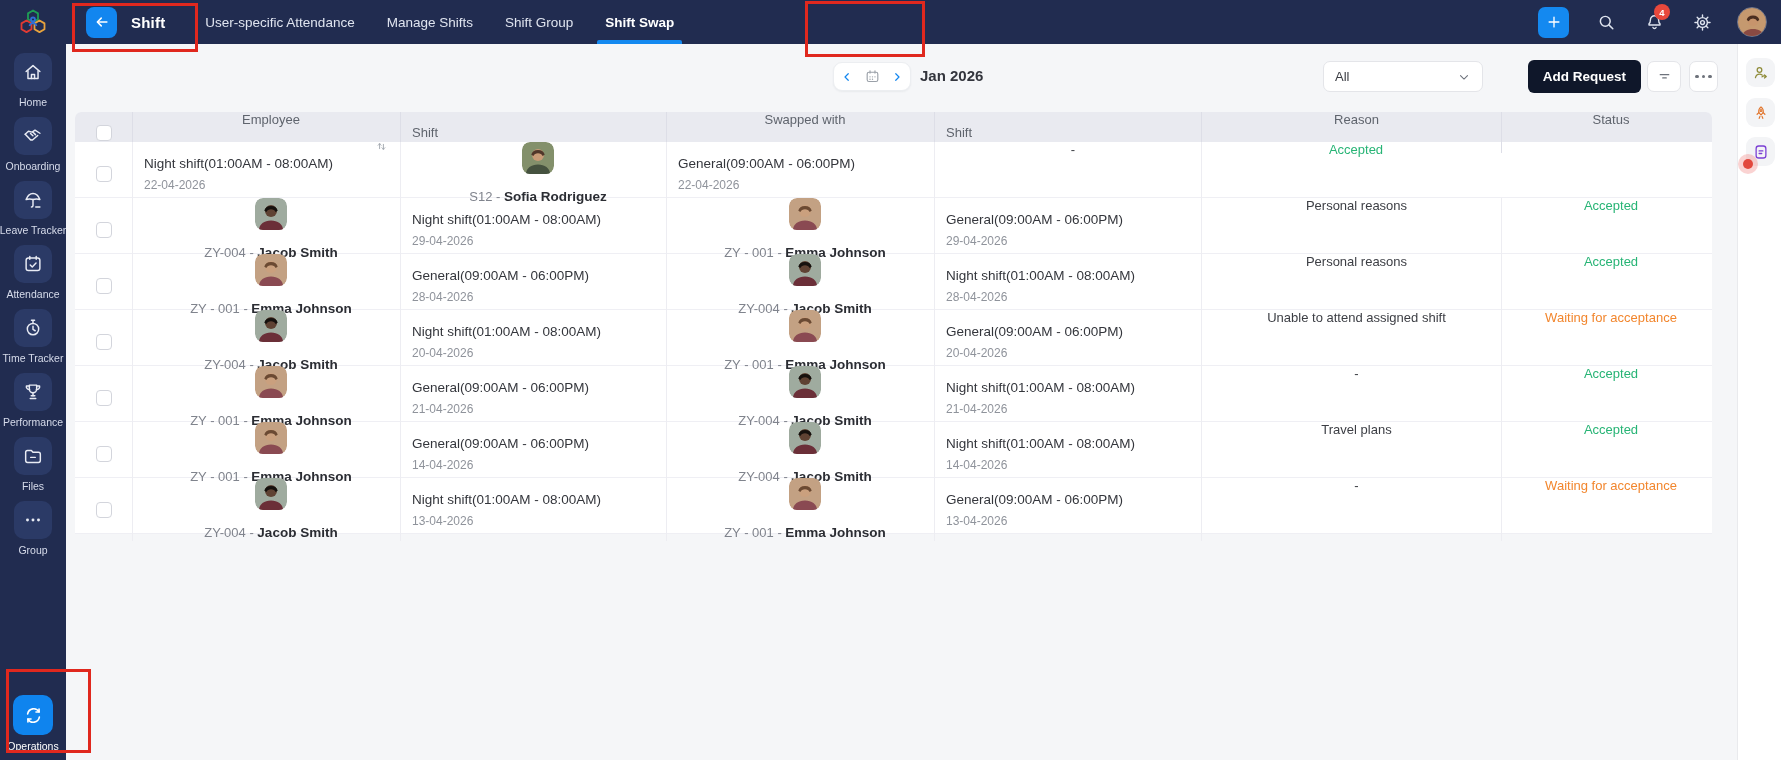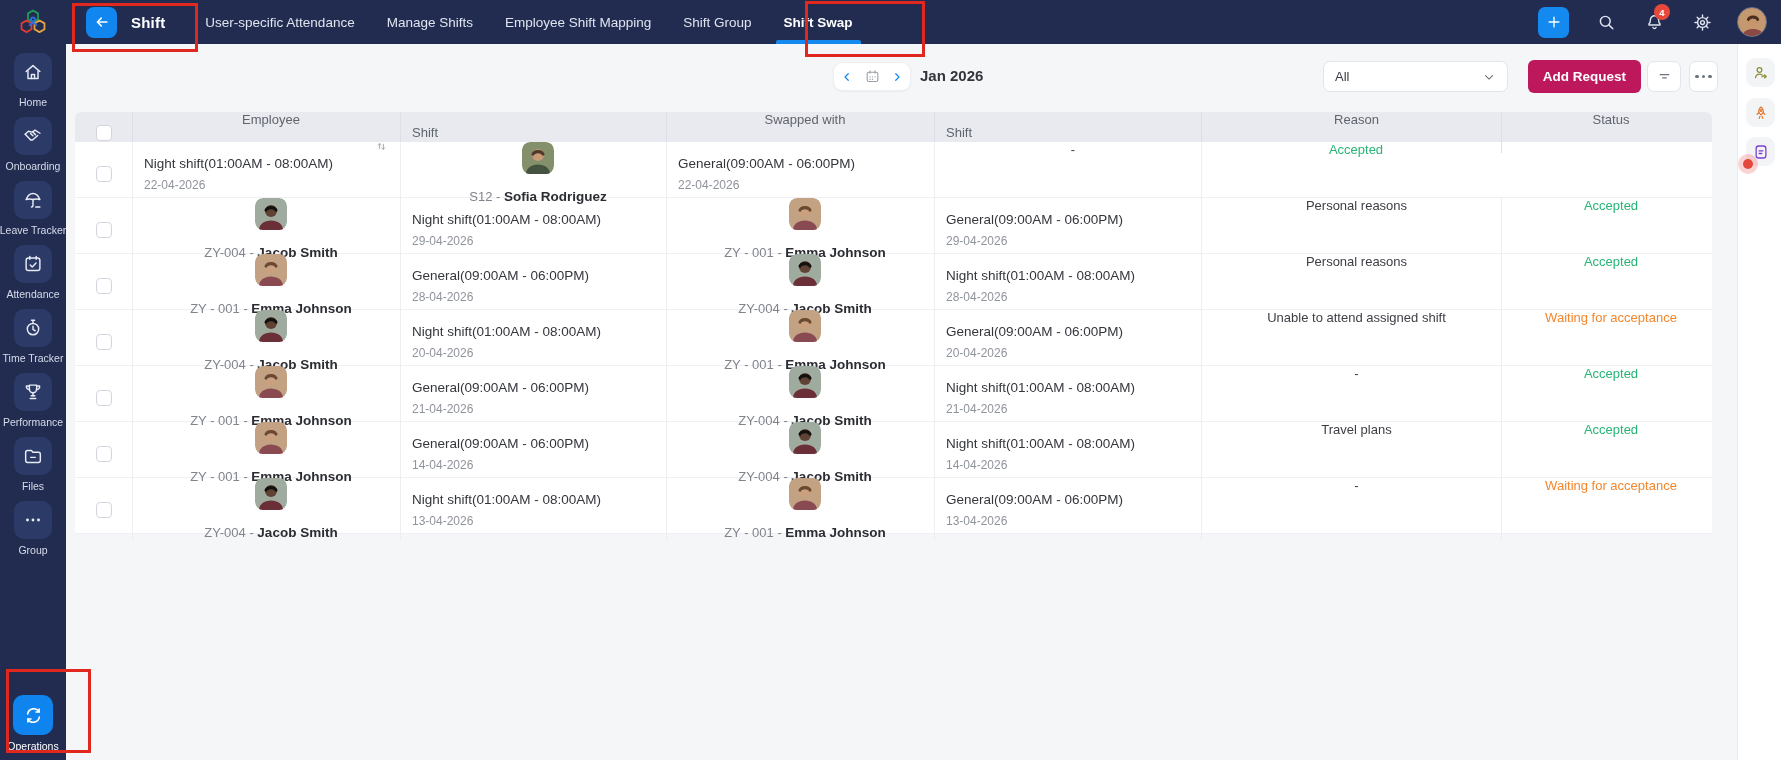--- a/index.html
+++ b/index.html
@@ -33,24 +33,24 @@
 
   
   .rightrail { position:absolute; right:0; top:44px; width:44px; height:716px; background:#ffffff; border-left:1px solid #e9eaed; z-index:4; }
   .rail-tile { position:absolute; left:8px; width:29px; height:29px; border-radius:9px; background:#f3f4f6; display:flex; align-items:center; justify-content:center; }
   .rail-tile.t1 { top:14px; } .rail-tile.t2 { top:54px; } .rail-tile.t3 { top:93px; }
   .rail-dot { position:absolute; left:-3px; bottom:-3px; width:10px; height:10px; border-radius:50%; background:#e2483d; box-shadow:0 0 0 5px rgba(240,130,125,.35); }
 
   
   .date-pill { position:absolute; left:833px; top:62px; width:78px; height:29px; background:#fff; border:1px solid #eceef1; border-radius:9px; display:flex; align-items:center; justify-content:space-between; padding:0 7px; box-shadow:0 1px 2px rgba(40,44,63,.06); }
   .month-label { position:absolute; left:920px; top:67px; font-size:15px; font-weight:bold; color:#33353d; }
-  .filter-select { position:absolute; left:1323px; top:61px; width:185px; height:31px; background:#fff; border:1px solid #e4e5e9; border-radius:7px; display:flex; align-items:center; padding:0 11px; cursor:pointer; }
+  .filter-select { position:absolute; left:1323px; top:61px; width:160px; height:31px; background:#fff; border:1px solid #e4e5e9; border-radius:7px; display:flex; align-items:center; padding:0 11px; cursor:pointer; }
   .filter-select .val { font-size:13px; color:#3a3c42; }
   .filter-select svg { margin-left:auto; }
-  .add-request { position:absolute; left:1528px; top:60px; width:113px; height:33px; background:#be185d; border:none; border-radius:6px; color:#fff; font-size:13.5px; font-weight:bold; font-family:"Liberation Sans",sans-serif; cursor:pointer; }
+  .add-request { position:absolute; left:1528px; top:60px; width:113px; height:33px; background:#0f172a; border:none; border-radius:6px; color:#fff; font-size:13.5px; font-weight:bold; font-family:"Liberation Sans",sans-serif; cursor:pointer; }
   .icon-btn { position:absolute; top:61px; height:31px; background:#fff; border:1px solid #e4e5e9; border-radius:7px; display:flex; align-items:center; justify-content:center; cursor:pointer; }
   .btn-filter { left:1647px; width:34px; }
   .btn-more { left:1689px; width:29px; }
   .hdots { display:flex; gap:3px; }
   .hdots i { width:3.5px; height:3.5px; border-radius:50%; background:#6d727b; }
 
   
   .table { position:absolute; left:75px; top:112px; width:1637px; background:#ffffff; border-radius:6px 6px 0 0; }
   .trow { display:grid; grid-template-columns:58px 268px 266px 268px 267px 300px 210px; }
   .thead { height:30px; background:#e9eaf0; border-radius:6px 6px 0 0; }
@@ -179,23 +179,20 @@
     <div class="tabs">
 
         <div class="tab">
           <span>User-specific Attendance</span>
         </div>
 
         <div class="tab">
           <span>Manage Shifts</span>
         </div>
 
-        <div class="tab">
-          <span>Employee Shift Mapping</span>
-        </div>
 
         <div class="tab">
           <span>Shift Group</span>
         </div>
 
         <div class="tab active">
           <span>Shift Swap</span>
         </div>
       </div>
 

